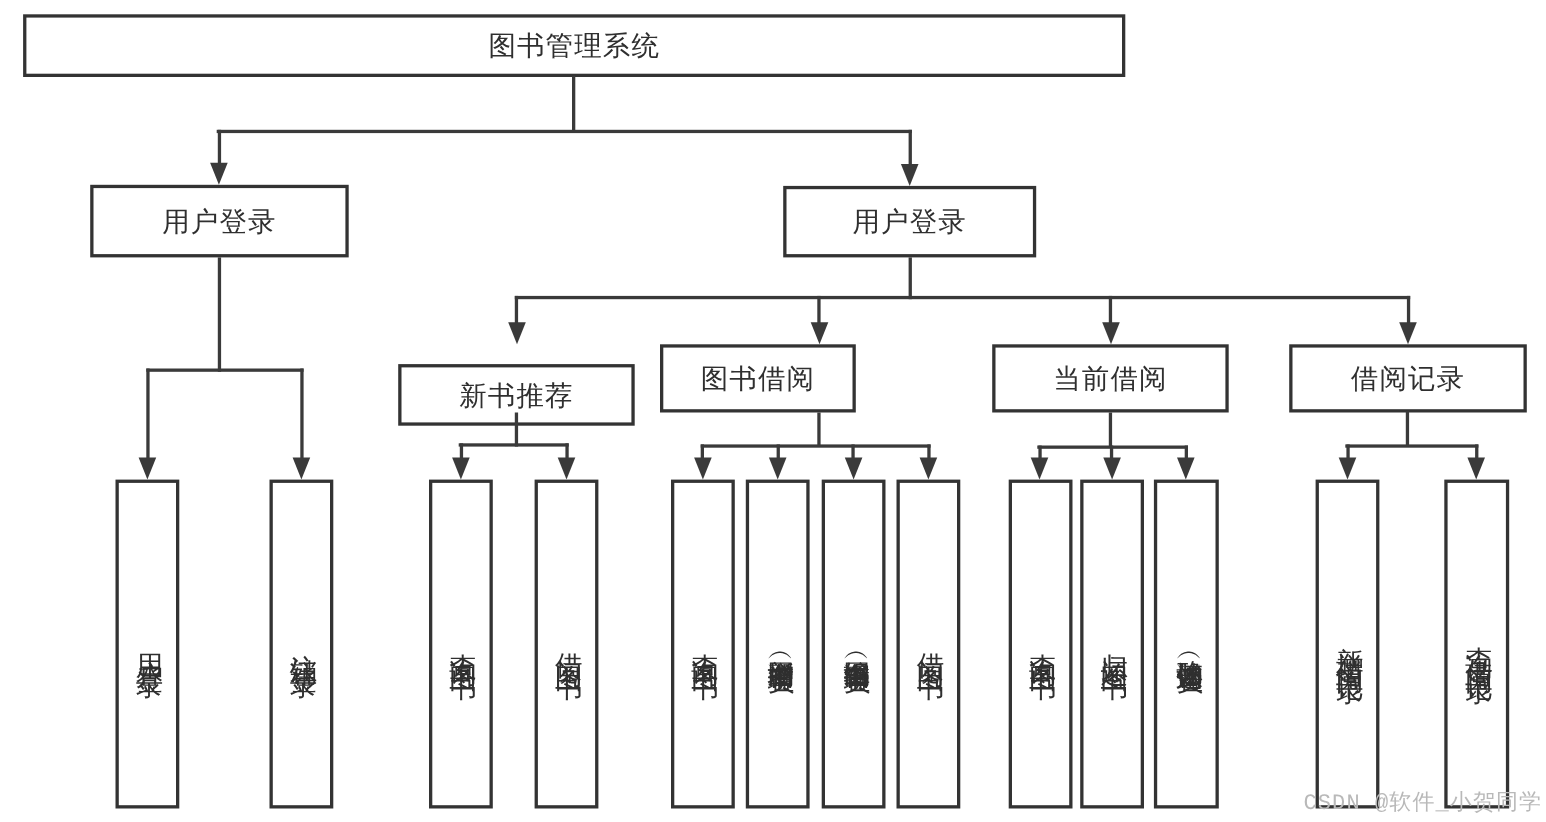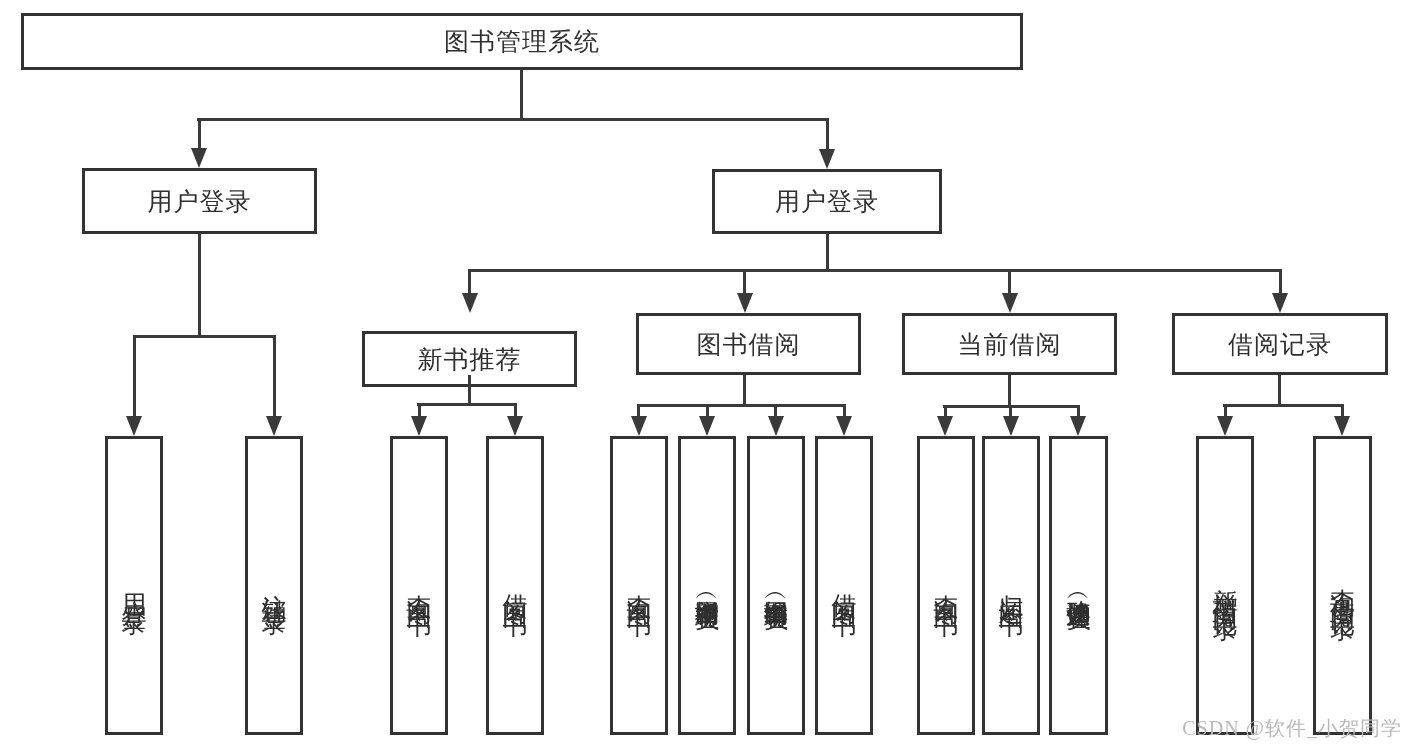--- a/index.html
+++ b/index.html
@@ -1,20 +1,20 @@
 <!DOCTYPE html>
 <html><head>
 <meta charset="utf-8">
 <style>
   html,body{margin:0;padding:0;background:#ffffff;}
   #canvas{
     position:relative;
     width:1405px;height:747px;
     background:#ffffff;
-    font-family:Liberation Serif, serif;
+    font-family:Liberation Mono, monospace;
     overflow:hidden;
   }
   .node{
     position:absolute;
     box-sizing:border-box;
     background:#ffffff;
     border:3px solid #333333;
     display:flex;align-items:center;justify-content:center;
     color:#2f2f2f;
   }
@@ -73,21 +73,21 @@
   </div>
 
   <div class="node" style="left:712px;top:169px;width:230px;height:65px;">
     <span>用户登录</span>
   </div>
 
   <div class="node" style="left:362px;top:331px;width:215px;height:56px;">
     <span>新书推荐</span>
   </div>
 
-  <div class="node" style="left:636px;top:313px;width:225px;height:62px;">
+  <div class="node" style="left:600px;top:313px;width:178px;height:62px;">
     <span>图书借阅</span>
   </div>
 
   <div class="node" style="left:1172px;top:313px;width:216px;height:62px;">
     <span>借阅记录</span>
   </div>
 
   <div class="node" style="left:902px;top:313px;width:215px;height:62px;">
     <span>当前借阅</span>
   </div>

